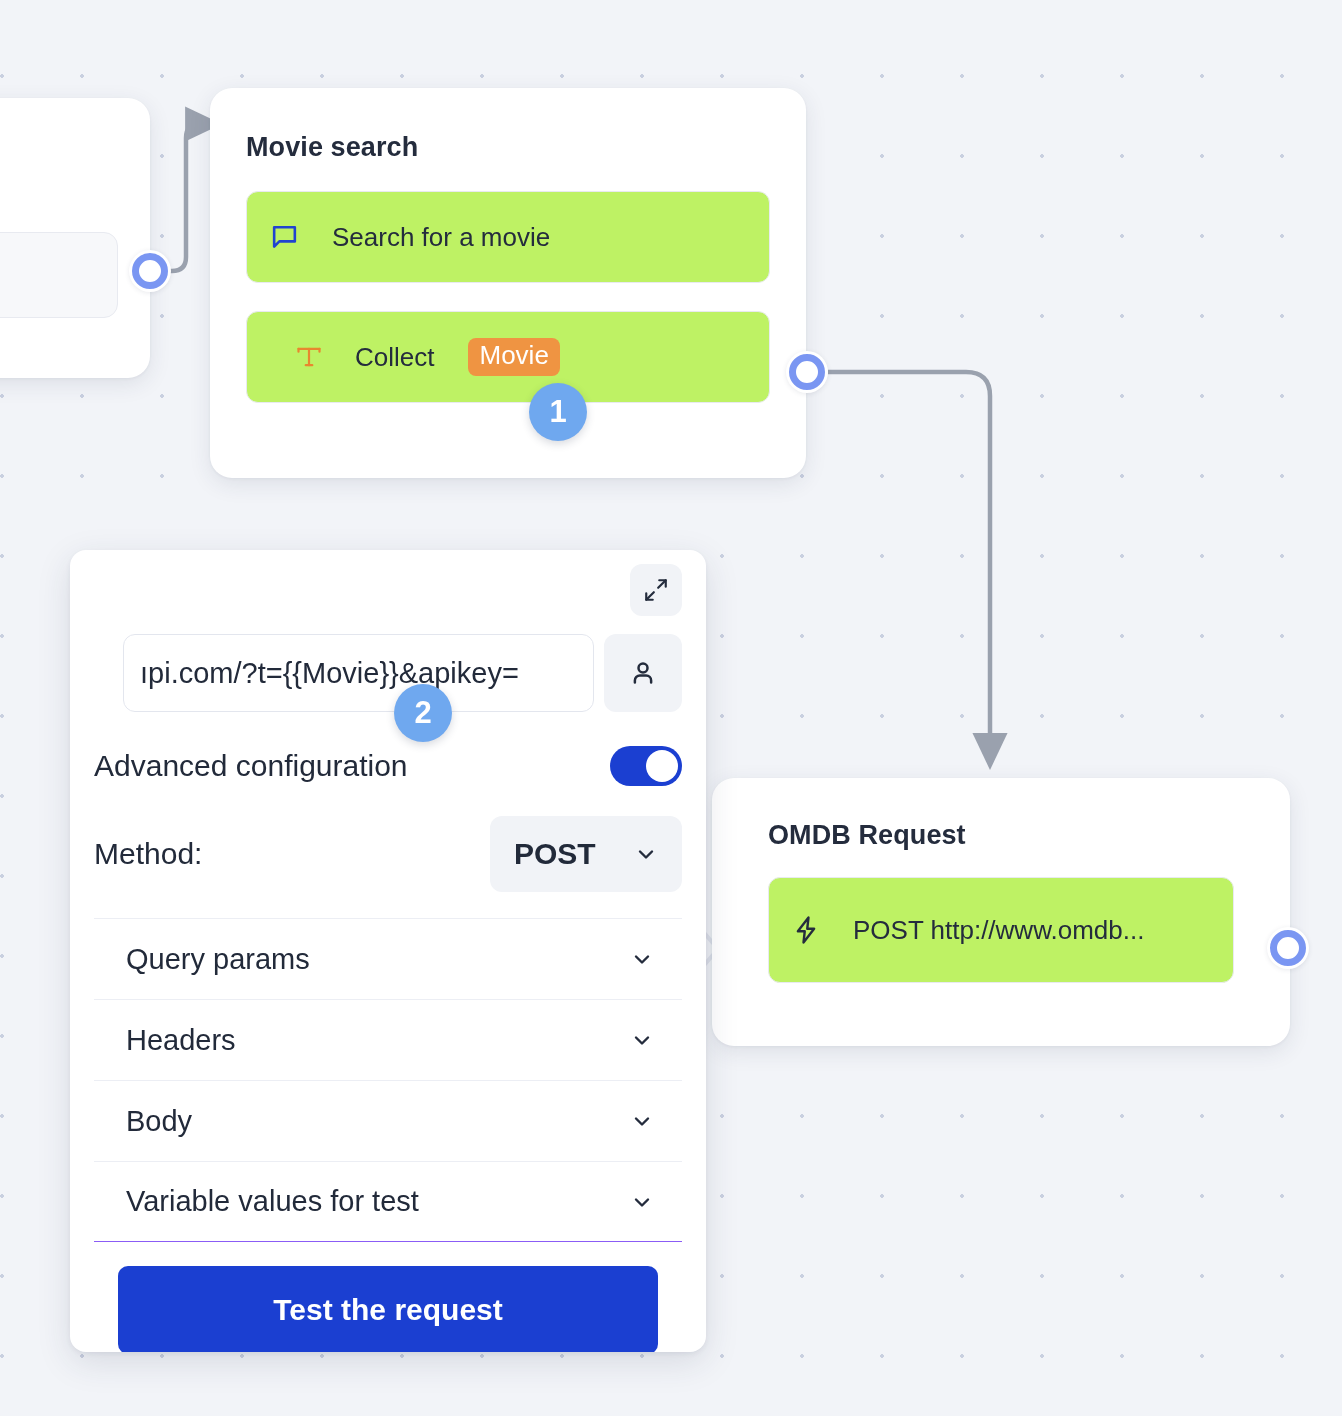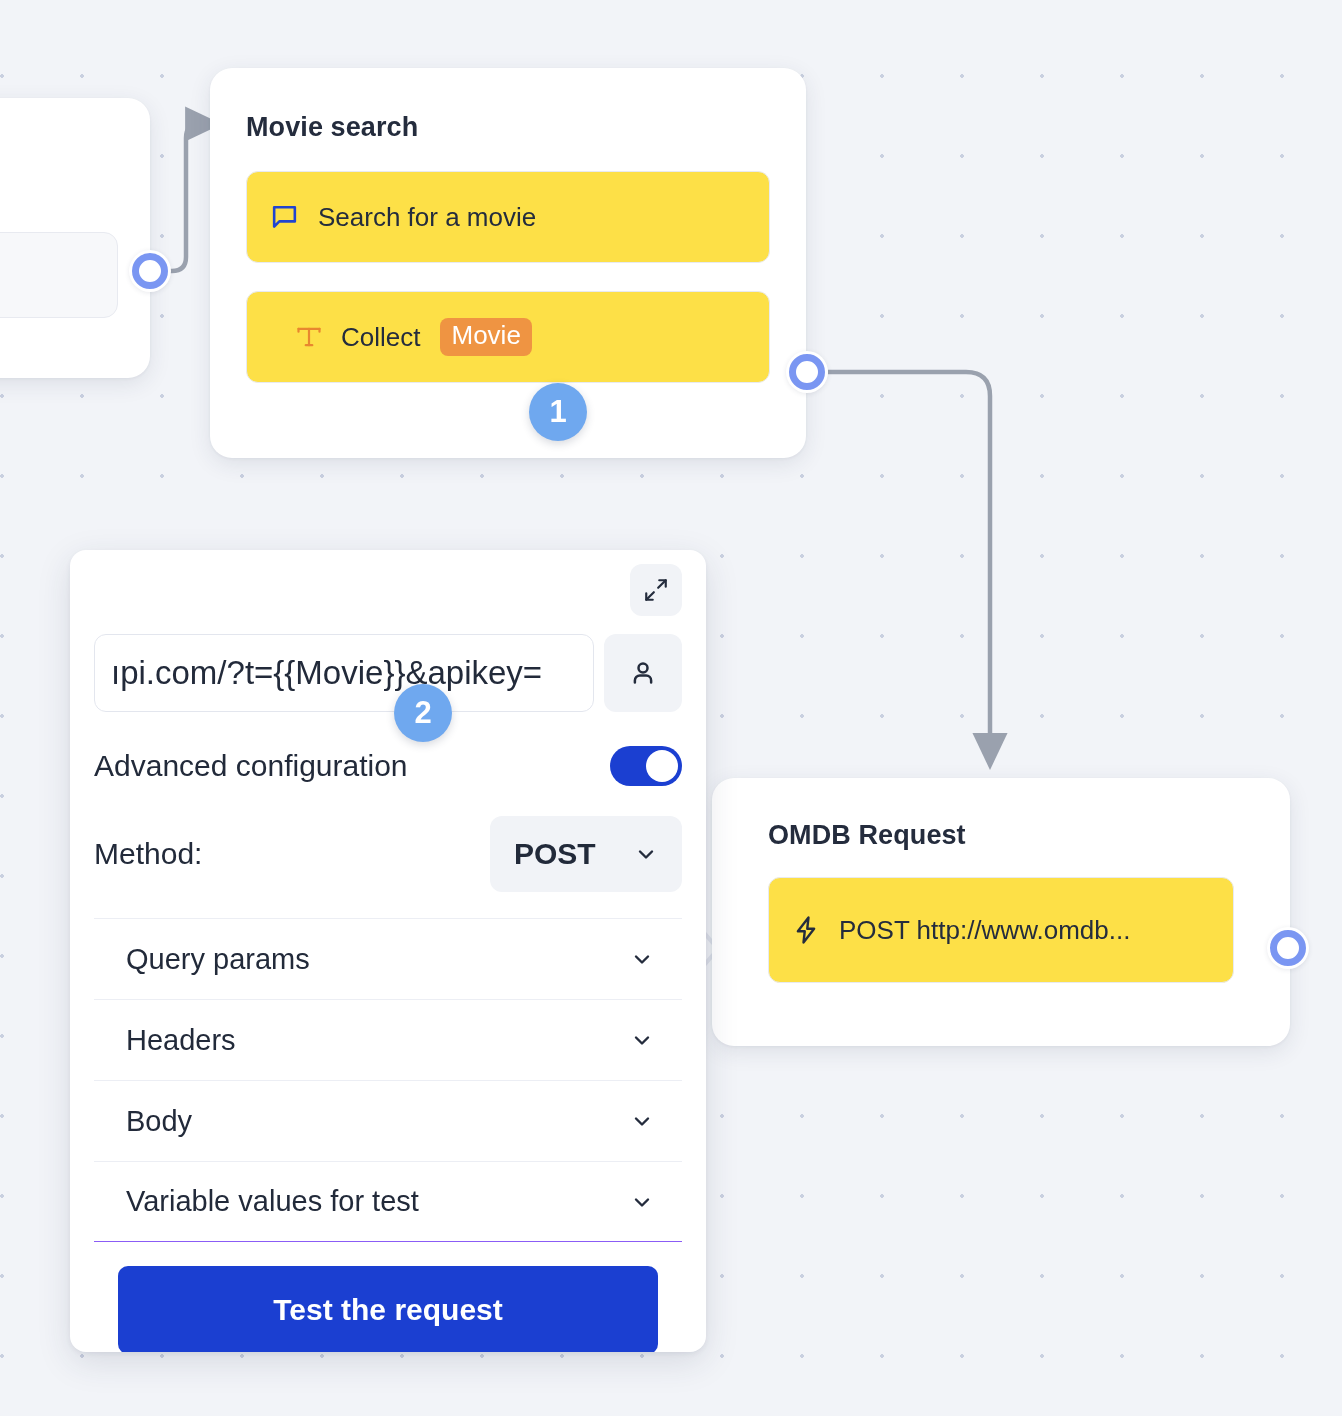--- a/index.html
+++ b/index.html
@@ -23,26 +23,26 @@
     border-radius: 22px;
     box-shadow: 0 6px 22px rgba(40,50,80,.10), 0 1px 3px rgba(40,50,80,.06);
   }
   .node-title {
     font-size: 27px;
     font-weight: 700;
     color: #242c3d;
     letter-spacing: .1px;
   }
   .node-row {
-    background: #fde047;
+    background: #bef264;
     border: 1px solid #e8eaf0;
     border-radius: 12px;
     display: flex;
     align-items: center;
-    gap: 18px;
+    gap: 32px;
     padding: 0 22px;
     font-size: 26px;
     color: #242c3d;
   }
 
   
   #left-card {
     left: -170px; top: 98px;
     width: 320px; height: 280px;
   }
@@ -50,21 +50,21 @@
     position: absolute;
     left: 48px; top: 134px;
     width: 240px; height: 86px;
     background: #f7f8fa;
     border: 1px solid #e8eaf0;
     border-radius: 14px;
   }
 
   
   #movie-search-node {
-    left: 210px; top: 68px;
+    left: 210px; top: 88px;
     width: 596px; height: 390px;
     padding: 44px 36px;
   }
   #movie-search-node .node-title { margin-bottom: 28px; }
   #movie-search-node .node-row { height: 92px; }
   #movie-search-node .node-row + .node-row { margin-top: 28px; padding-left: 48px; }
 
   .chip-movie {
     background: #ef9442;
     color: #ffffff;
@@ -140,27 +140,27 @@
     border-radius: 12px;
     display: flex; align-items: center; justify-content: center;
   }
   .url-row { display: flex; gap: 10px; margin-top: 18px; }
   .url-input {
     flex: 1;
     height: 78px;
     border: 1px solid #e3e6ee;
     border-radius: 12px;
     background: #ffffff;
-    font-size: 33px;
+    font-size: 29px;
     color: #222a3a;
     padding: 0 16px;
     font-family: "Liberation Sans", sans-serif;
     overflow: hidden;
     white-space: nowrap;
-    display: flex; align-items: center;
+    display: flex; align-items: center; margin-left: 29px;
   }
   .user-btn {
     width: 78px; height: 78px;
     background: #f1f3f7;
     border-radius: 12px;
     display: flex; align-items: center; justify-content: center;
   }
 
   .adv-row {
     display: flex; align-items: center; justify-content: space-between;

